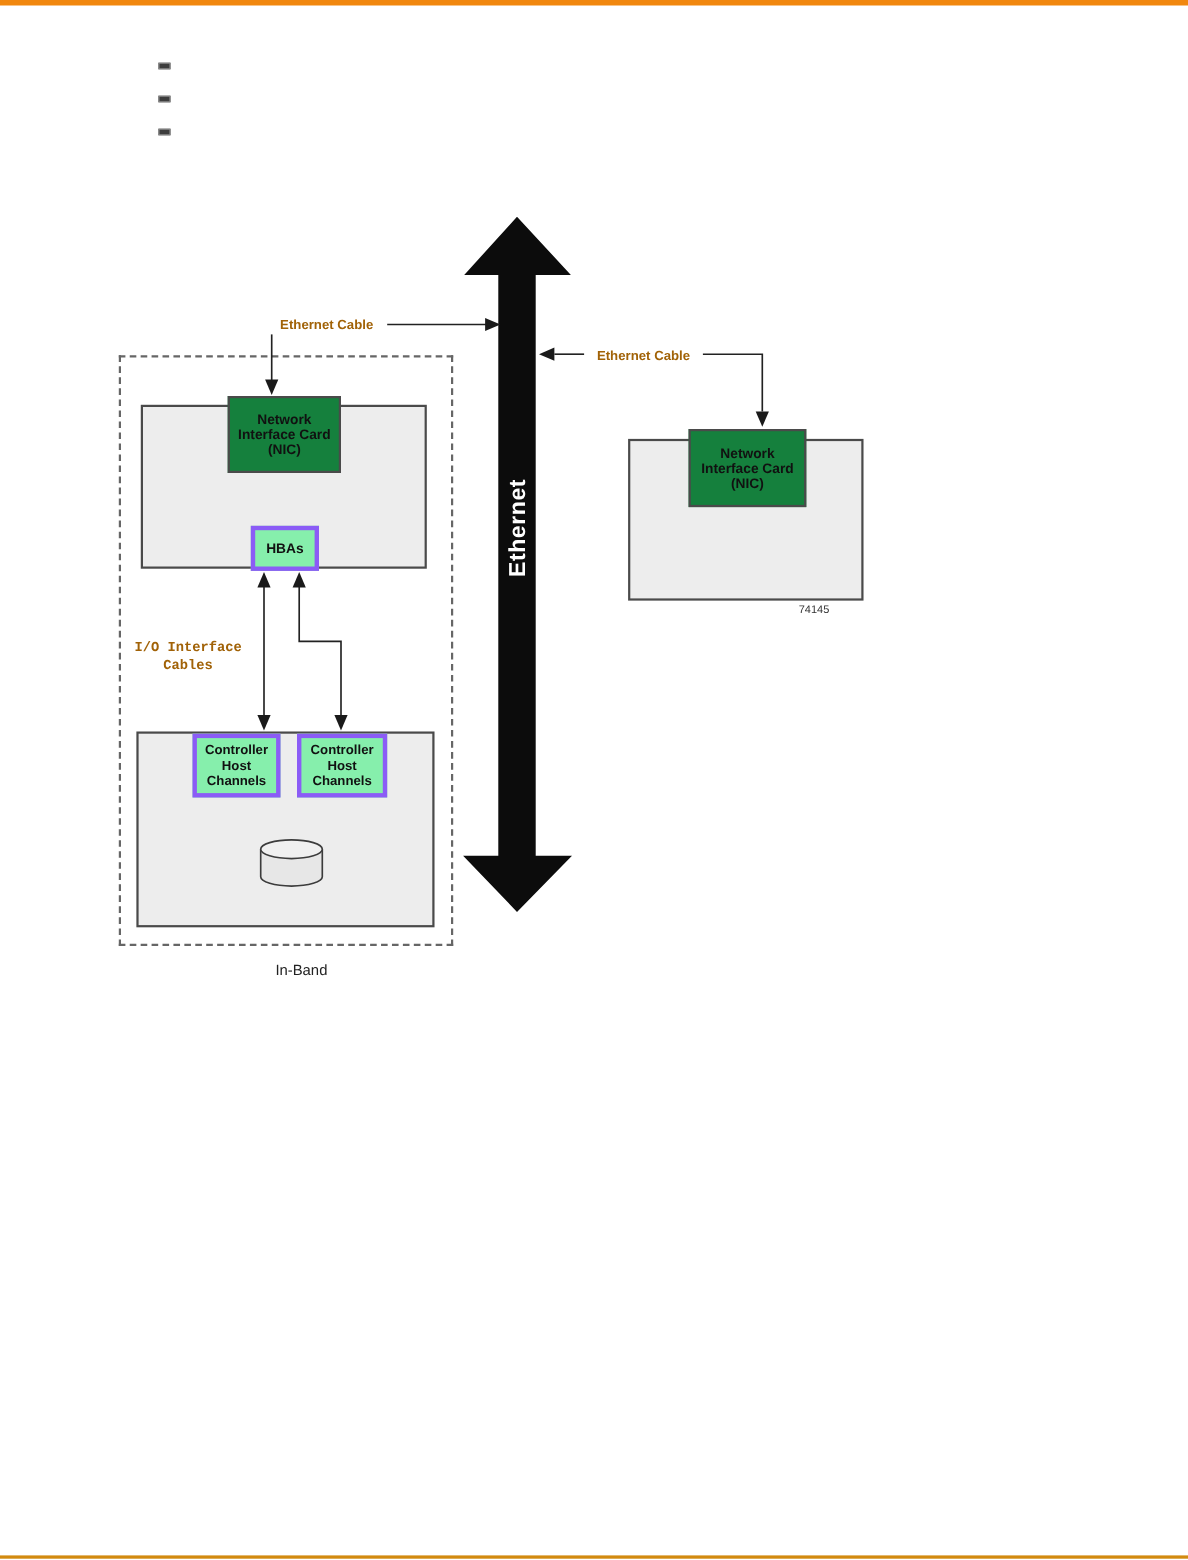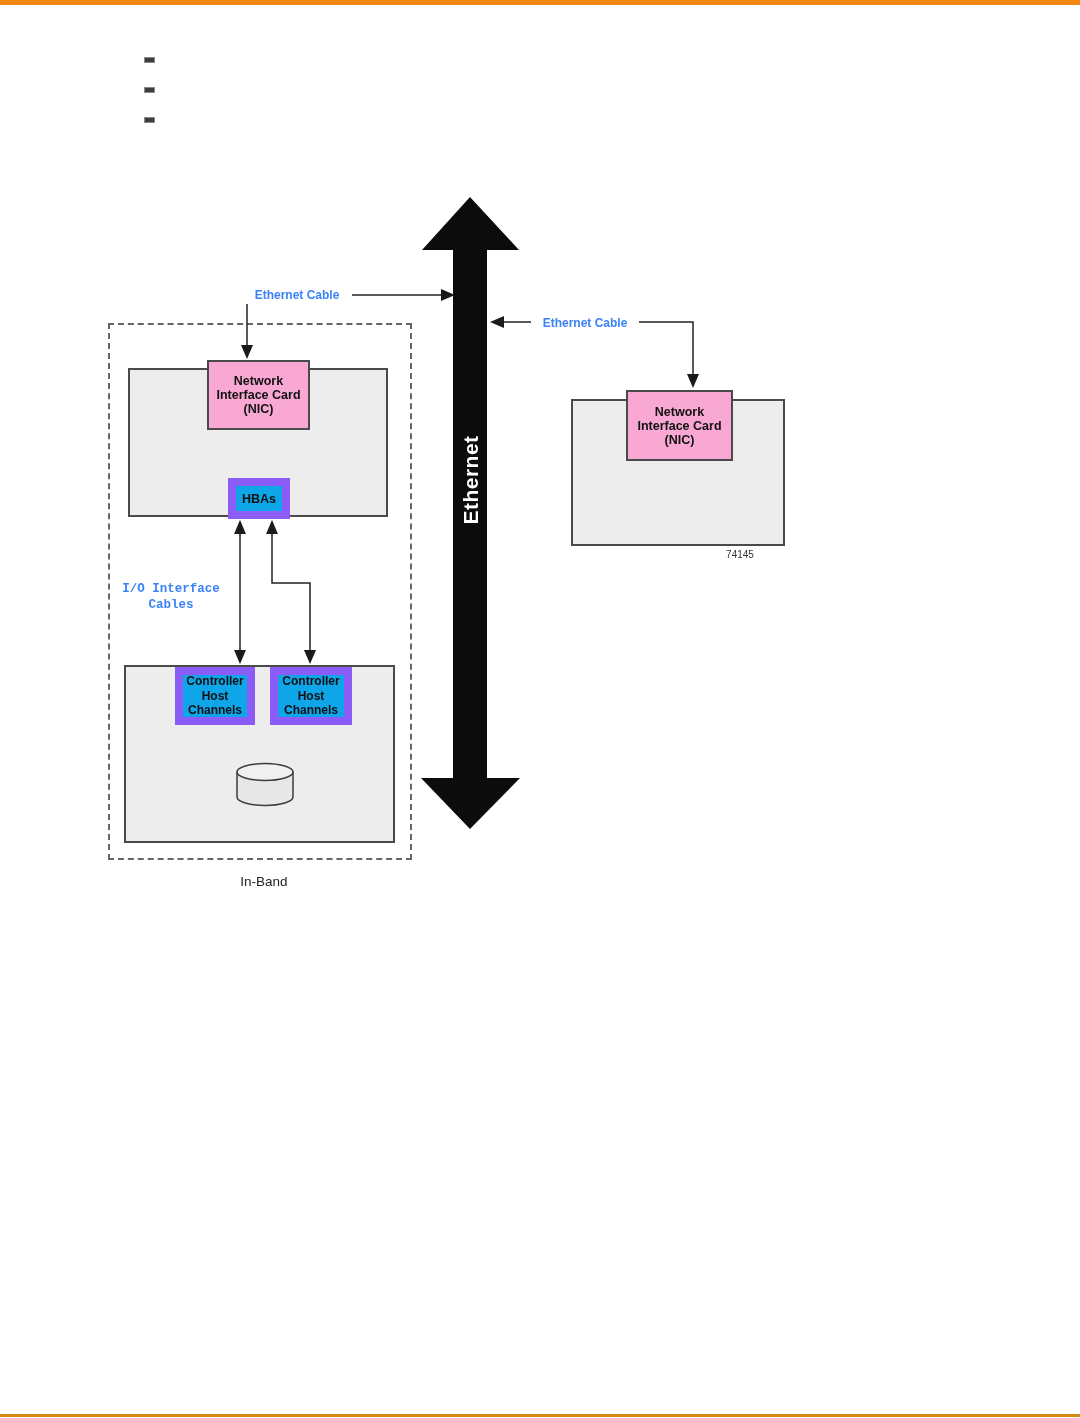--- a/index.html
+++ b/index.html
@@ -4,38 +4,38 @@
 <style>
   html,body{margin:0;padding:0;background:#ffffff;}
   .page{position:relative;width:1080px;height:1418px;background:#ffffff;overflow:hidden;
         font-family:"Liberation Sans","DejaVu Sans",sans-serif;color:#111;}
   .abs{position:absolute;}
   .topbar{left:0;top:0;width:1080px;height:5px;background:#F1870E;}
   .bottombar{left:0;top:1414px;width:1080px;height:3px;background:#D28A10;}
   .dash-bullet{width:9px;height:4px;background:#3D3D3D;border:1px solid #8a8a8a;box-sizing:content-box;}
   .dashed-region{left:108px;top:323px;width:304px;height:537px;border:2px dashed #666;box-sizing:border-box;z-index:0;}
   .box{background:#EDEDED;border:2px solid #4A4A4A;box-sizing:border-box;z-index:1;}
-  .innerbox{background:#0ea5e9;border:8px solid #8b5cf6;box-sizing:border-box;z-index:2;}
-  .nicbox{background:#f9a8d4;border:2px solid #4A4A4A;box-sizing:border-box;z-index:2;
+  .innerbox{background:#86efac;border:4px solid #8b5cf6;box-sizing:border-box;z-index:2;}
+  .nicbox{background:#15803d;border:2px solid #4A4A4A;box-sizing:border-box;z-index:2;
           display:flex;align-items:center;justify-content:center;}
   .pre{white-space:pre-line;}
-  .lbl{font-weight:bold;color:#3b82f6;text-align:center;}
+  .lbl{font-weight:bold;color:#a16207;text-align:center;}
   .niclbl{font-weight:bold;font-size:12.5px;line-height:14px;text-align:center;}
   .ctr{display:flex;align-items:center;justify-content:center;}
   .host-box{left:128px;top:368px;width:260px;height:149px;}
   .nic-left{left:207px;top:360px;width:103px;height:70px;}
   .host-title{left:128px;top:444px;width:260px;font-size:15px;}
   .hbas-box{left:228px;top:478px;width:62px;height:41px;font-weight:bold;font-size:12.5px;}
   .io-label{left:110px;top:581px;width:122px;font-size:12.5px;line-height:16px;font-family:Liberation Mono, monospace;}
   .storage-box{left:124px;top:665px;width:271px;height:178px;}
   .ctrl1{left:175px;top:667px;width:80px;height:58px;font-size:12px;line-height:14.5px;font-weight:bold;text-align:center;}
   .ctrl2{left:270px;top:667px;width:82px;height:58px;font-size:12px;line-height:14.5px;font-weight:bold;text-align:center;}
   .access-label{left:124px;top:740px;width:271px;font-size:15px;}
   .storage-title{left:124px;top:814px;width:271px;font-size:15px;}
-  .inband-label{left:124px;top:874px;width:280px;text-align:center;font-size:13.5px;color:#222;}
+  .inband-label{left:134px;top:874px;width:280px;text-align:center;font-size:13.5px;color:#222;}
   .mgmt-box{left:571px;top:399px;width:214px;height:147px;}
   .nic-right{left:626px;top:390px;width:107px;height:71px;}
   .mgmt-title{left:571px;top:466px;width:214px;font-size:14px;line-height:17px;}
   .fignum{left:690px;top:549px;width:100px;text-align:center;font-size:10px;color:#333;z-index:3;}
   .cable-left{left:227px;top:288px;width:140px;font-size:12px;}
   .cable-right{left:515px;top:316px;width:140px;font-size:12px;}
   .svg-overlay{left:0;top:0;z-index:5;pointer-events:none;}
   .ethernet-label{left:405px;top:467px;width:132px;height:26px;z-index:10;
                   transform:rotate(-90deg);color:#fff;font-weight:bold;font-size:21px;
                   text-align:center;letter-spacing:.5px;line-height:26px;}

